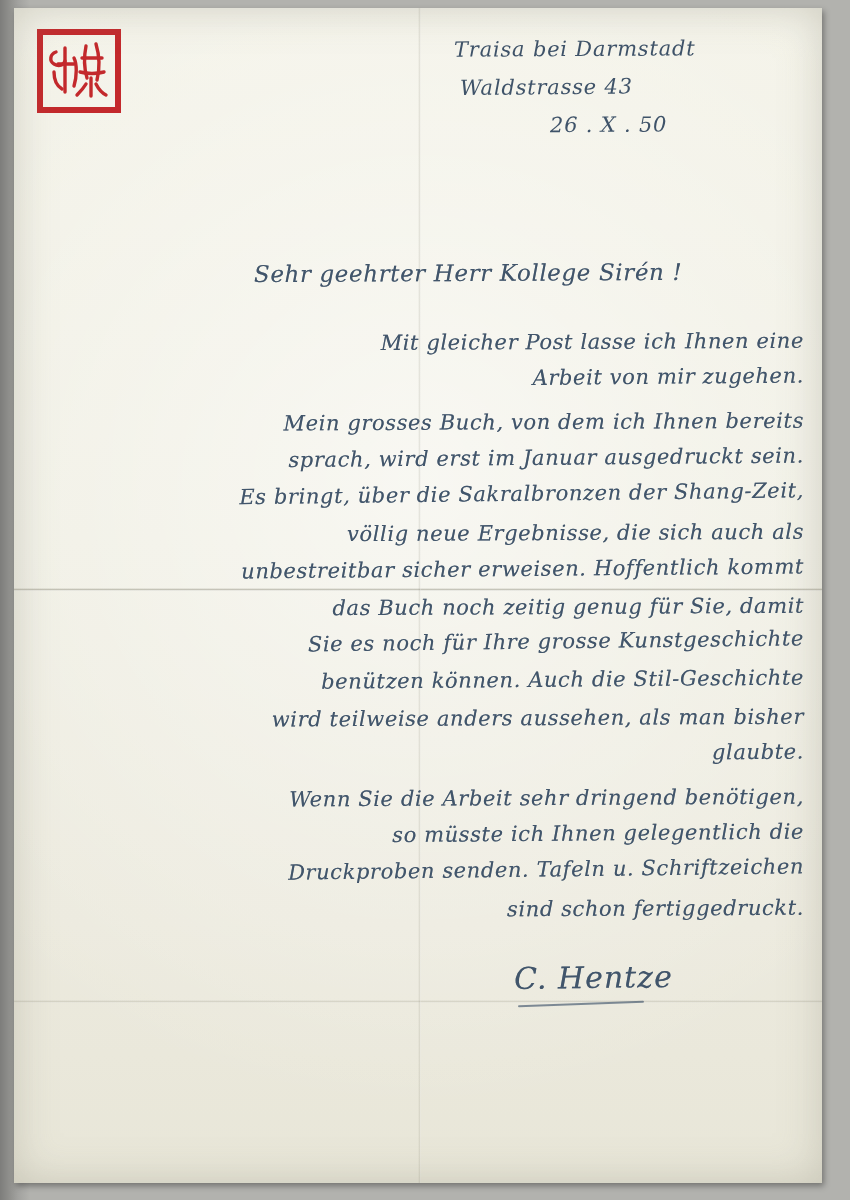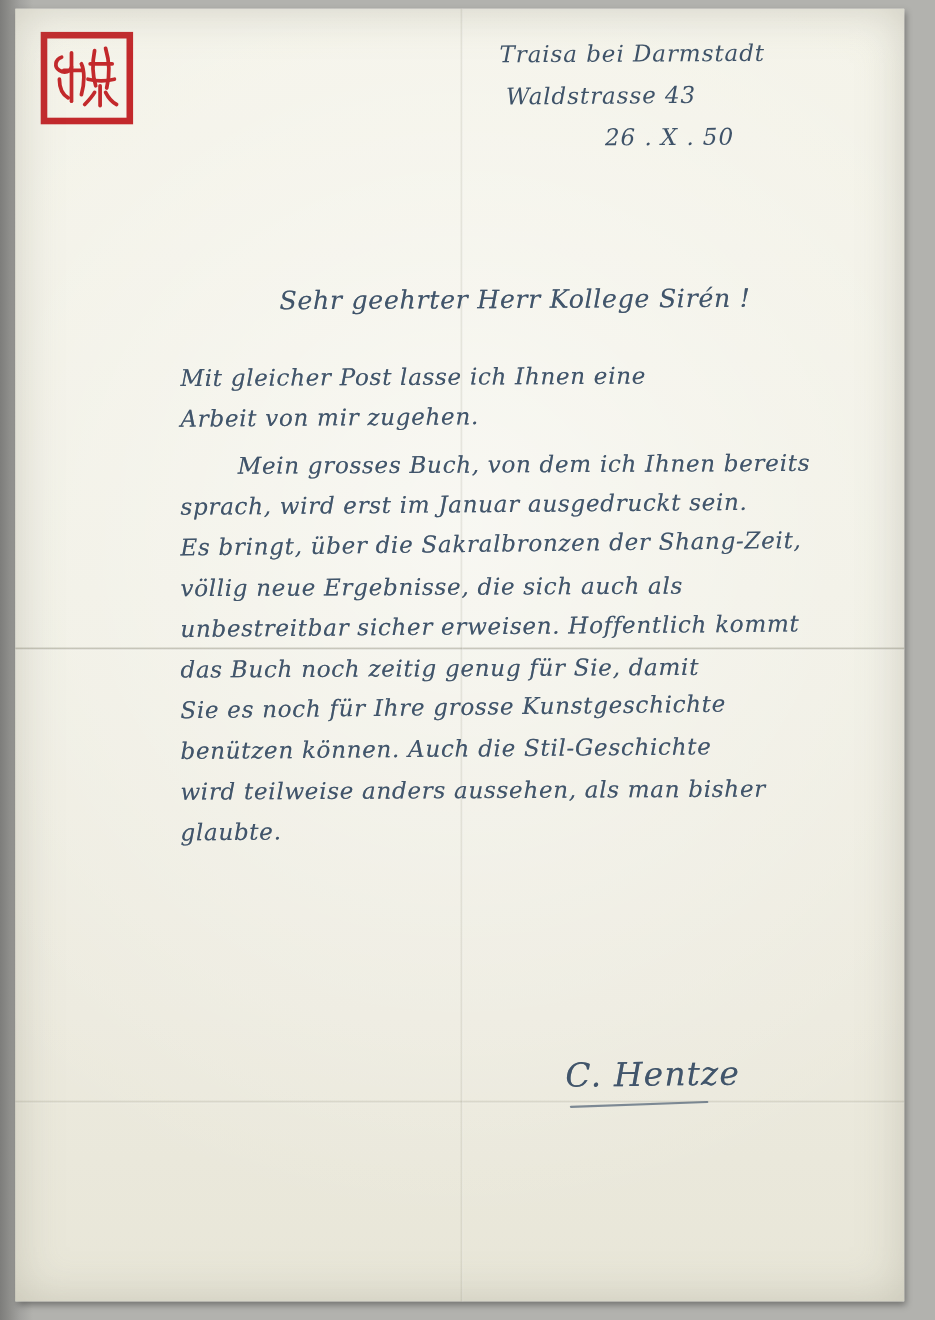--- a/index.html
+++ b/index.html
@@ -106,21 +106,21 @@
     top: 252px;
     font-size: 23px;
   }
   .body {
     position: absolute;
     left: 150px;
     top: 318px;
     width: 640px;
     font-size: 21px;
   }
-  .para { margin: 0 0 6px 0; }
+  .para { margin: 0 0 6px 12px; text-align: right; }
   .line {
     white-space: nowrap;
     line-height: 37px;
     transform-origin: left center;
   }
   .indent { padding-left: 52px; }
   .indent2 { padding-left: 36px; }
   .closing {
     position: absolute;
     left: 262px;
@@ -201,20 +201,26 @@
         <div class="line t1">sprach, wird erst im Januar ausgedruckt sein.</div>
         <div class="line t3">Es bringt, über die Sakralbronzen der Shang-Zeit,</div>
         <div class="line t2">völlig neue Ergebnisse, die sich auch als</div>
         <div class="line t1">unbestreitbar sicher erweisen. Hoffentlich kommt</div>
         <div class="line t2">das Buch noch zeitig genug für Sie, damit</div>
         <div class="line t3">Sie es noch für Ihre grosse Kunstgeschichte</div>
         <div class="line t1">benützen können. Auch die Stil-Geschichte</div>
         <div class="line t2">wird teilweise anders aussehen, als man bisher</div>
         <div class="line t1">glaubte.</div>
       </div>
+      <div class="para">
+        <div class="line indent2 t2">Wenn Sie die Arbeit sehr dringend benötigen,</div>
+        <div class="line t1">so müsste ich Ihnen gelegentlich die</div>
+        <div class="line t3">Druckproben senden. Tafeln u. Schriftzeichen</div>
+        <div class="line t2">sind schon fertiggedruckt.</div>
+      </div>
     </div>
 
 
     <div class="hand signature t3">C. Hentze</div>
     <div class="sig-underline"></div>
 
     <div class="edge-shade"></div>
   </div>
 </div>
 

